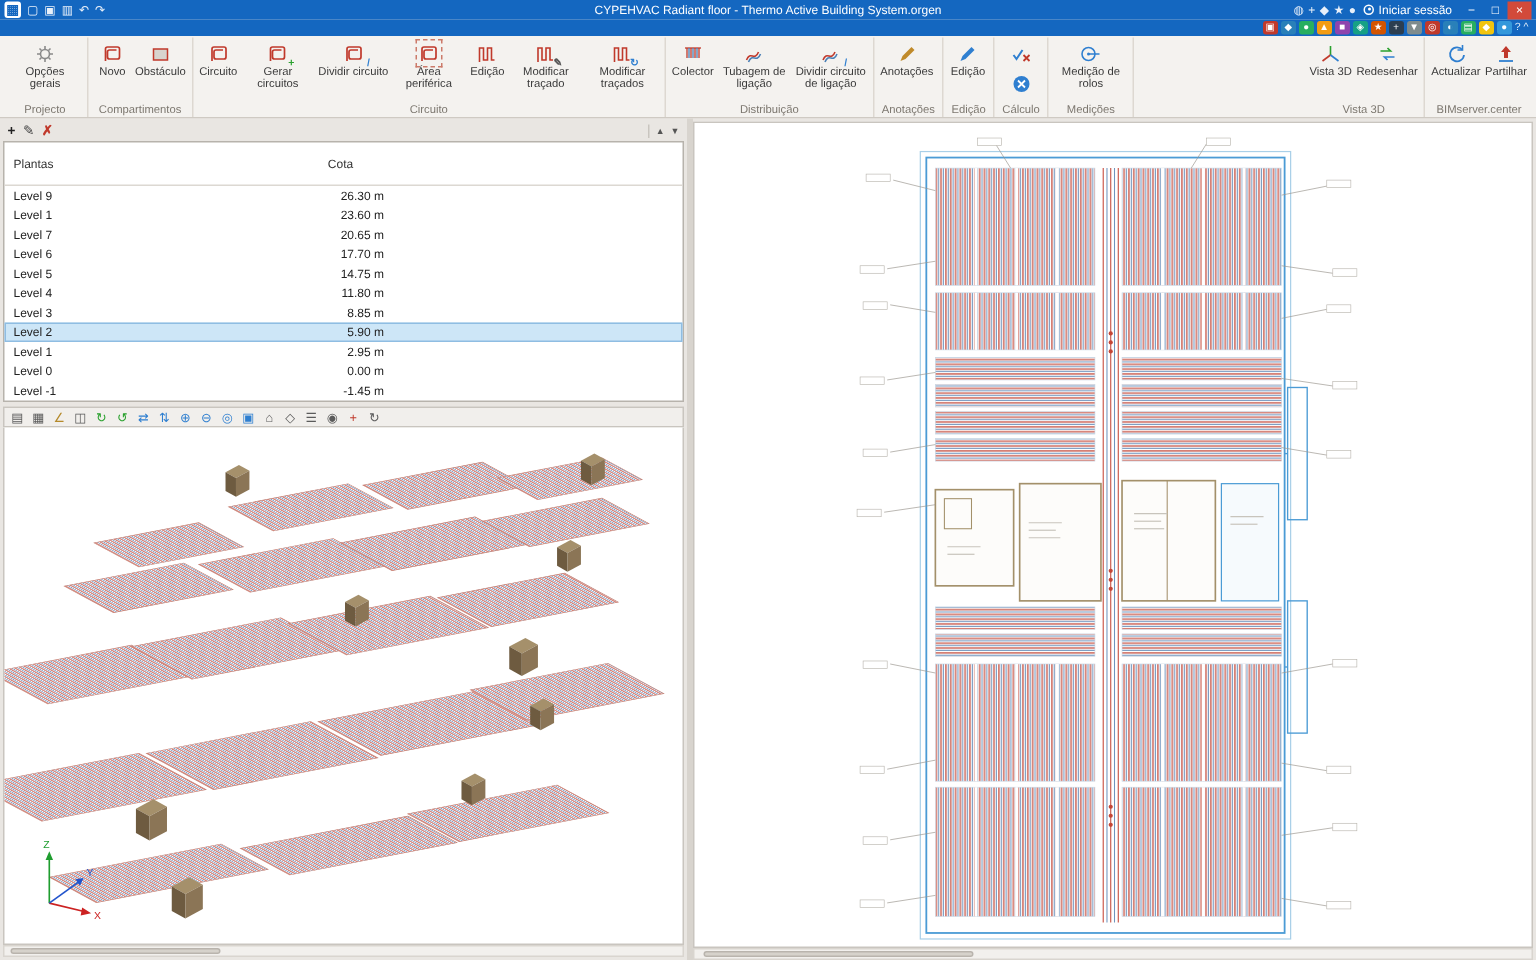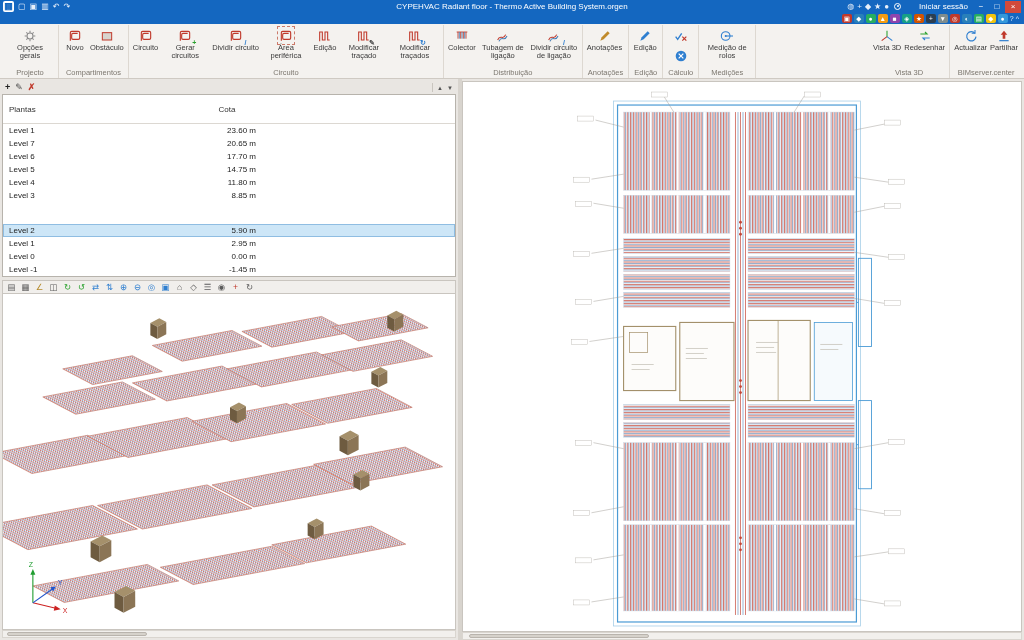--- a/index.html
+++ b/index.html
@@ -8,21 +8,21 @@
   .app { width:1024px; height:640px; display:flex; flex-direction:column; position:relative; }
 
   
   .titlebar { height:13px; background:#1467c0; display:flex; align-items:center; color:#fff; padding:0 3px; position:relative; flex:none; }
   .qat { display:flex; align-items:center; gap:4px; z-index:2; }
   .app-logo { width:11px; height:11px; background:#fff; border-radius:2px; color:#1467c0; font-size:9px; line-height:11px; text-align:center; font-weight:bold; }
   .ti { font-size:8px; color:#e8f0fa; line-height:11px; }
   .tb-title { position:absolute; left:0; right:0; top:0; bottom:0; display:flex; align-items:center; justify-content:center; font-size:8px; pointer-events:none; }
   .tb-right { margin-left:auto; display:flex; align-items:center; gap:5px; z-index:2; }
   .cluster { display:flex; gap:3px; align-items:center; }
-  .signin { display:flex; gap:18px; align-items:center; font-size:8px; }
+  .signin { display:flex; gap:3px; align-items:center; font-size:8px; }
   .person { width:7px; height:7px; border:1px solid #fff; border-radius:50%; position:relative; }
   .person::after { content:""; position:absolute; left:1.5px; top:1px; width:2px; height:2px; background:#fff; border-radius:50%; }
   .winctl { display:flex; }
   .winctl span { width:16px; height:12px; font-size:8px; line-height:12px; text-align:center; color:#fff; }
   .winctl .close { background:#d24a3a; }
   .titlebar2 { height:11px; background:#1467c0; display:flex; justify-content:flex-end; align-items:center; gap:2px; padding:0 5px; flex:none; }
   .t2i { width:10px; height:9px; border-radius:2px; color:#fff; font-size:6.5px; line-height:9px; text-align:center; }
   .t2x { color:#dce9f8; font-size:7px; line-height:9px; }
 
   
@@ -54,21 +54,21 @@
   .lt-del { color:#c0392b; font-weight:bold; }
   .lt-right { margin-left:auto; display:flex; align-items:center; gap:4px; }
   .lt-sep { width:1px; height:9px; background:#c9c5bf; }
   .lt-arrow { font-size:6px; color:#555; }
   .levels-table { background:#fff; border:1px solid #b7b3ac; flex:none; }
   .lhead { display:flex; height:29px; align-items:center; border-bottom:1px solid #dcd8d2; font-size:8px; color:#333; }
   .lrow { display:flex; height:13px; align-items:center; font-size:8px; color:#222; }
   .c1 { width:195px; padding-left:6px; }
   .c2 { width:58px; text-align:right; }
   .chead2 { width:58px; text-align:center; }
-  .lrow.selected { background:#cde6f7; outline:1px solid #8fbde2; outline-offset:-1px;margin-top:22px; }
+  .lrow.selected { background:#cde6f7; outline:1px solid #8fbde2; outline-offset:-1px; }
 
   
   .view3d-toolbar { height:14px; margin-top:3px; background:#f1efec; border:1px solid #c9c5bf; display:flex; align-items:center; gap:1px; padding:0 2px; flex:none; }
   .v3i { width:13px; height:12px; font-size:8.5px; line-height:12px; text-align:center; }
   .view3d-canvas { flex:1; background:#fff; border:1px solid #c9c5bf; border-top:none; min-height:0; }
   .view3d-canvas svg, .plan-canvas svg { width:100%; height:100%; display:block; }
 
   
   .plan-canvas { flex:1; background:#fff; border:1px solid #c9c5bf; min-height:0; }
 
@@ -459,20 +459,24 @@
           <span class="lt-arrow">▲</span>
           <span class="lt-arrow">▼</span>
         </span>
       </div>
 
       <div class="levels-table">
         <div class="lhead">
           <span class="c1">Plantas</span>
           <span class="chead2">Cota</span>
         </div>
+        <div class="lrow">
+            <span class="c1">Level 9</span>
+            <span class="c2">26.30 m</span>
+          </div>
         <div class="lrow">
             <span class="c1">Level 1</span>
             <span class="c2">23.60 m</span>
           </div>
         <div class="lrow">
             <span class="c1">Level 7</span>
             <span class="c2">20.65 m</span>
           </div>
         <div class="lrow">
             <span class="c1">Level 6</span>

